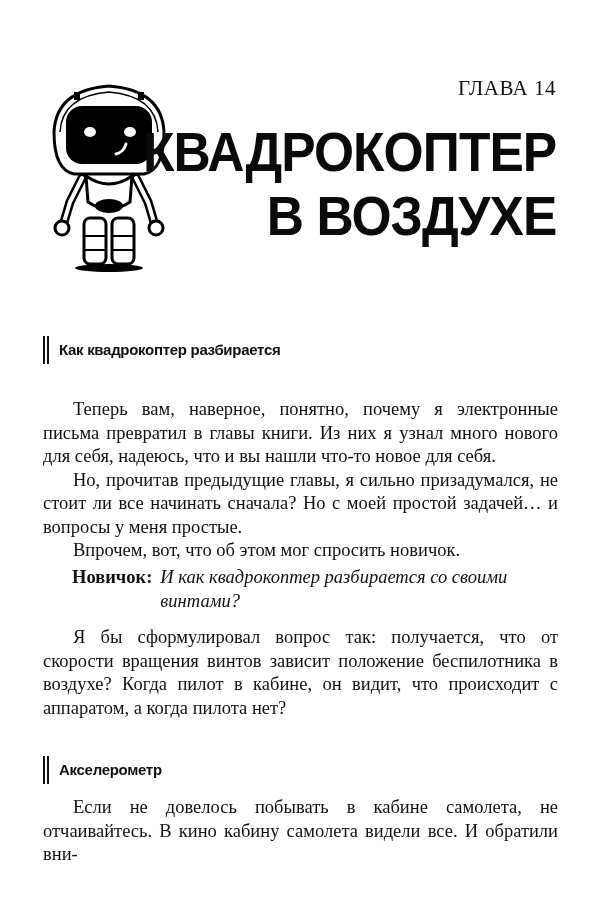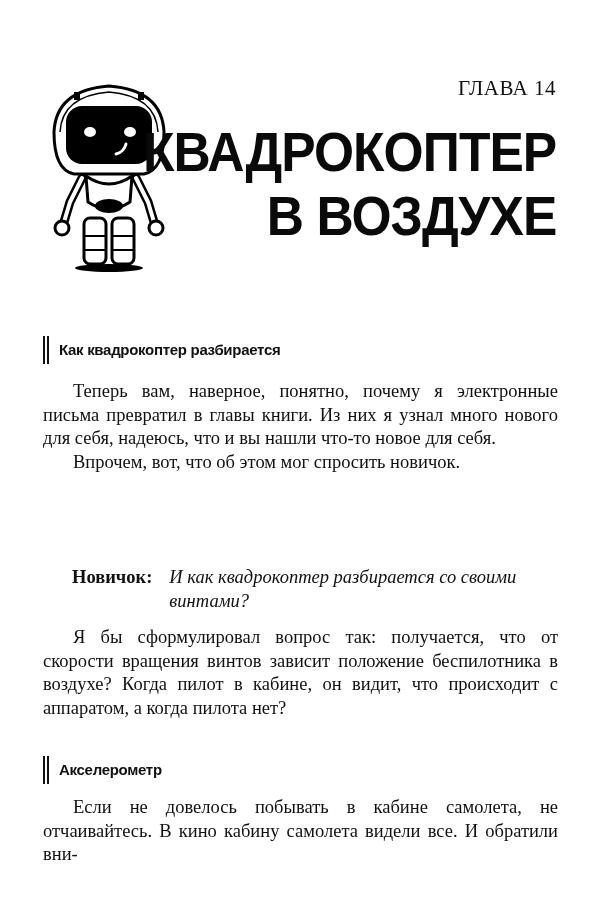--- a/index.html
+++ b/index.html
@@ -6,21 +6,21 @@
     body { width: 600px; height: 897px; position: relative; overflow: hidden; color: #111; }
     .robot { position: absolute; left: 44px; top: 82px; width: 130px; height: 192px; }
     .chapter-label { position: absolute; right: 44px; top: 76px; font-family: Liberation Serif, serif; font-size: 21px; letter-spacing: 0.5px; color: #111; }
     .chapter-title { position: absolute; right: 44px; top: 120px; text-align: right; font-family: "Liberation Sans", sans-serif; font-weight: bold; font-size: 56px; line-height: 64px; letter-spacing: -1px; transform: scaleX(0.92); transform-origin: right top; color: #0a0a0a; }
     .section-heading { position: absolute; left: 43px; display: flex; }
     .section-heading .bars { width: 6px; margin-right: 10px; border-left: 2px solid #111; border-right: 2px solid #111; box-sizing: border-box; }
     .section-heading .text { font-family: "Liberation Sans", sans-serif; font-weight: bold; font-size: 15px; line-height: 28px; letter-spacing: -0.3px; color: #111; }
     .body-text { position: absolute; left: 43px; width: 515px; font-family: "Liberation Serif", serif; font-size: 18.5px; line-height: 23.5px; text-align: justify; color: #111; }
     .body-text p { margin: 0; text-indent: 30px; }
     .dialog { position: absolute; left: 72px; width: 486px; display: flex; font-family: "Liberation Serif", serif; font-size: 18.5px; line-height: 23.5px; }
-    .dialog .speaker { font-weight: bold; white-space: nowrap; margin-right: 17px; }
+    .dialog .speaker { font-weight: bold; white-space: nowrap; margin-right: 8px; }
     .dialog .line { font-style: italic; }
   </style>
 </head>
 <body>
 
 <svg class="robot" viewBox="0 0 130 192" xmlns="http://www.w3.org/2000/svg">
 
   <path d="M10 50 Q12 8 65 4 Q118 8 120 50 Q120 88 100 92 L30 92 Q10 88 10 50 Z" fill="#fff" stroke="#000" stroke-width="3"></path>
   <path d="M16 50 Q18 14 65 10 Q112 14 114 50" fill="none" stroke="#000" stroke-width="1.5"></path>
   <rect x="30" y="10" width="6" height="8" fill="#000"></rect>
@@ -56,22 +56,23 @@
   <div>В ВОЗДУХЕ</div>
 </div>
 
 <div class="section-heading" style="top:336px;">
   <div class="bars"></div>
   <div class="text">
     <div>Как квадрокоптер разбирается</div>
   </div>
 </div>
 
-<div class="body-text" style="top:380px;">
+<div class="body-text" style="top:398px;">
   <p>Теперь вам, наверное, понятно, почему я электронные письма превратил в главы книги. Из них я узнал много нового для себя, надеюсь, что и вы нашли что-то новое для себя.</p>
+  <p>Но, прочитав предыдущие главы, я сильно призадумался, не стоит ли все начинать сначала? Но с моей простой задачей… и вопросы у меня простые.</p>
   <p>Впрочем, вот, что об этом мог спросить новичок.</p>
 </div>
 
 <div class="dialog" style="top:566px;">
   <span class="speaker">Новичок:</span>
   <span class="line">И как квадрокоптер разбирается со своими винтами?</span>
 </div>
 
 <div class="body-text" style="top:626px;">
   <p>Я бы сформулировал вопрос так: получается, что от скорости вращения винтов зависит положение беспилотника в воздухе? Когда пилот в кабине, он видит, что происходит с аппаратом, а когда пилота нет?</p>

